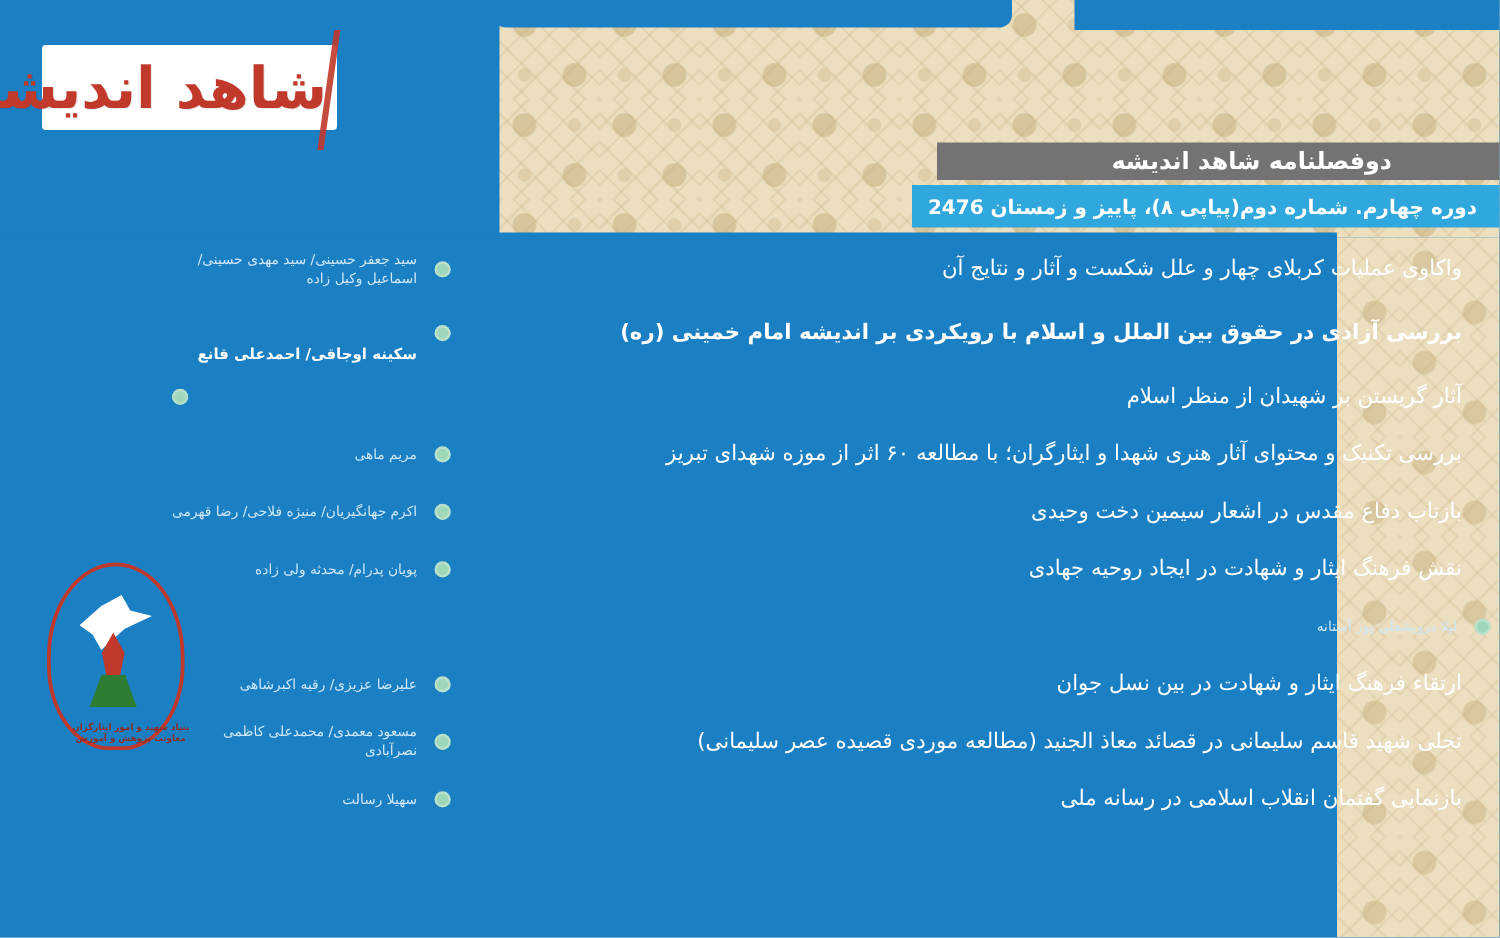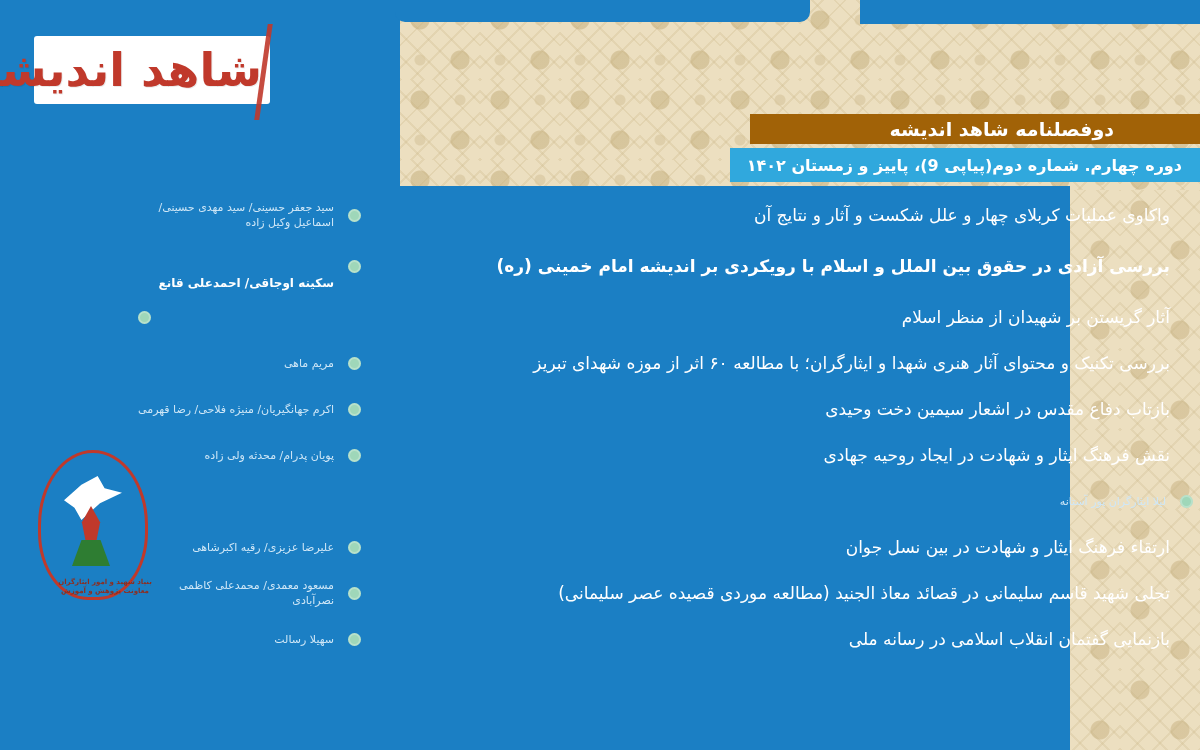--- a/index.html
+++ b/index.html
@@ -105,21 +105,21 @@
     width: 60px; height: 96px;
     border-right: 5px solid #c0392b;
     transform: skewX(-8deg);
     opacity: 0.9;
   }
 
   .title-bar {
     position: absolute;
     right: 0; top: 114px;
     width: 450px; height: 30px;
-    background: #a16207;
+    background: #737373;
     display: flex;
     align-items: center;
     justify-content: flex-start;
     padding-right: 86px;
   }
   .title-bar span {
     color: #ffffff;
     font-size: 19px;
     font-weight: bold;
     letter-spacing: 1px;
@@ -251,21 +251,21 @@
     <div class="logo-white-box"></div>
     <div class="logo-text">شاهد اندیشه</div>
     <div class="logo-accent"></div>
   </div>
 
   <div class="title-bar">
     <span>دوفصلنامه شاهد اندیشه</span>
   </div>
 
   <div class="issue-bar">
-    <span>دوره چهارم. شماره دوم(پیاپی 9)، پاییز و زمستان ۱۴۰۲</span>
+    <span>دوره چهارم. شماره دوم(پیاپی ۸)، پاییز و زمستان 2476</span>
   </div>
 
   <div class="list">
 
     <div class="row">
       <div class="title-cell">واکاوی عملیات کربلای چهار و علل شکست و آثار و نتایج آن</div>
       <div class="bullet-cell">
           <span class="bullet"></span>
         </div>
       <div class="author-cell">سید جعفر حسینی/ سید مهدی حسینی/ اسماعیل وکیل زاده</div>
@@ -307,21 +307,21 @@
       <div class="bullet-cell">
           <span class="bullet"></span>
         </div>
       <div class="author-cell">پویان پدرام/ محدثه ولی زاده</div>
     </div>
 
     <div class="row">
       <div class="bullet-cell">
           <span class="bullet"></span>
         </div>
-      <div class="author-cell">لیلا ایثارگران پور آستانه</div>
+      <div class="author-cell">لیلا درویشعلی پور آستانه</div>
     </div>
 
     <div class="row">
       <div class="title-cell">ارتقاء فرهنگ ایثار و شهادت در بین نسل جوان</div>
       <div class="bullet-cell">
           <span class="bullet"></span>
         </div>
       <div class="author-cell">علیرضا عزیزی/ رقیه اکبرشاهی</div>
     </div>
 

